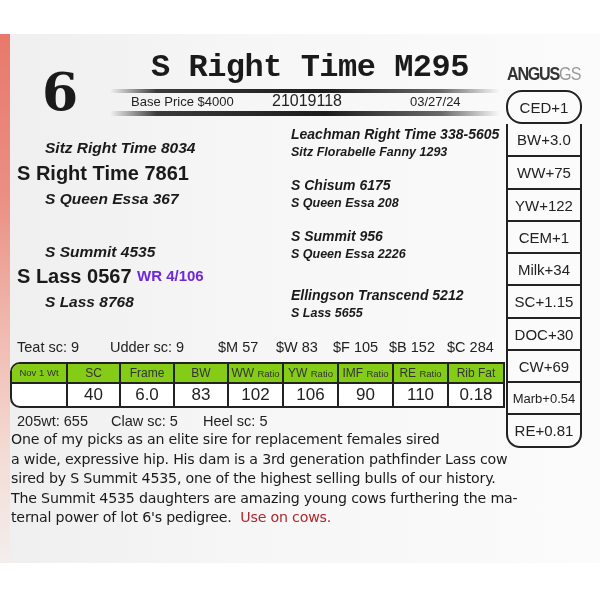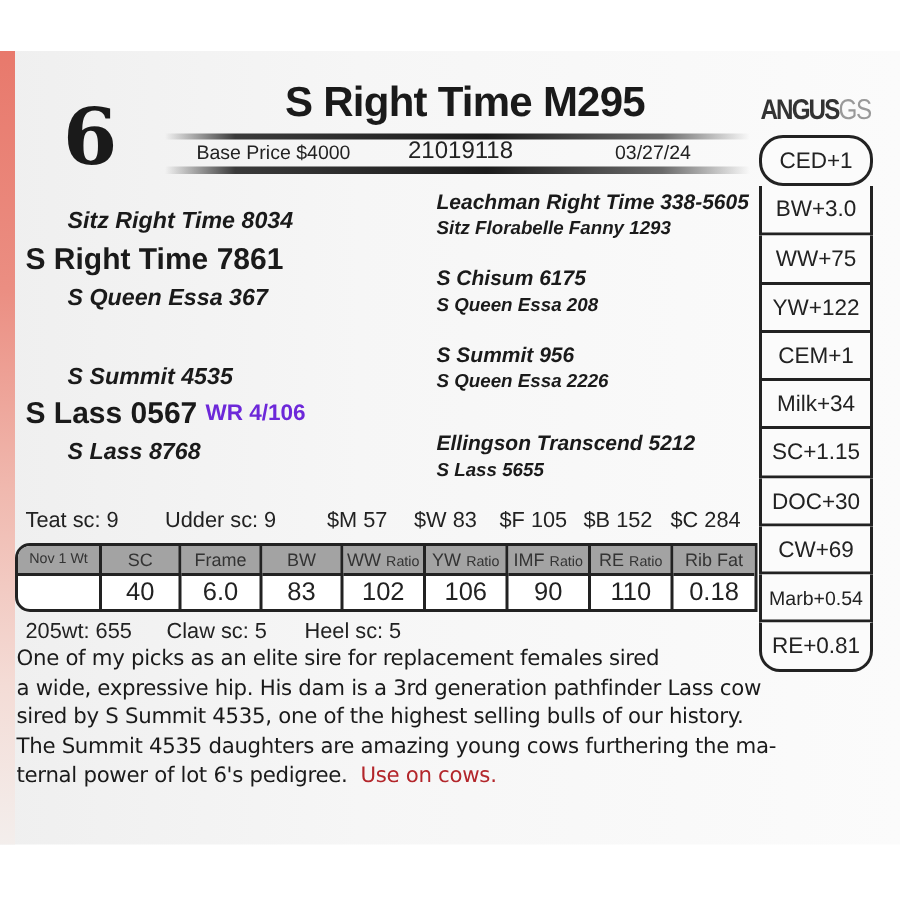--- a/index.html
+++ b/index.html
@@ -1,41 +1,41 @@
 <!DOCTYPE html>
 <html><head>
 <meta charset="utf-8">
 <style>
   html, body { margin:0; padding:0; }
   body { width:600px; height:600px; background:#ffffff; position:relative; overflow:hidden; font-family:"Liberation Sans", sans-serif; color:#111; }
   .card { position:absolute; left:0; top:34px; width:600px; height:529px; background:linear-gradient(90deg,#efefef 0%,#f6f6f6 40%,#fbfbfb 100%); }
   .stripe { position:absolute; left:0; top:34px; width:10px; height:529px; background:linear-gradient(180deg,#e8796c 0%,#eb8e82 30%,#f0b8ae 55%,#f4dcd6 80%,#f3eeec 100%); }
   .lot { position:absolute; left:42px; top:64px; font-family:"DejaVu Serif", serif; font-weight:bold; font-size:52px; line-height:56px; color:#1a1a1a; letter-spacing:-1px; }
-  .title { position:absolute; left:140px; top:50px; width:340px; text-align:center; font-family:Liberation Sans, sans-serif; font-weight:bold; font-size:28px; line-height:36px; color:#1a1a1a; letter-spacing:-0.5px; }
+  .title { position:absolute; left:140px; top:50px; width:340px; text-align:center; font-family:Liberation Mono, monospace; font-weight:bold; font-size:32px; line-height:36px; color:#1a1a1a; letter-spacing:-0.5px; }
   .bar-line { position:absolute; left:110px; width:390px; height:4px; }
   .bar-top { top:89px; background:linear-gradient(90deg,rgba(40,40,40,0) 0%,#3a3a3a 12%,#1c1c1c 55%,#6a6a6a 85%,rgba(120,120,120,0) 100%); }
   .bar-bot { top:111px; height:5px; background:linear-gradient(90deg,rgba(40,40,40,0) 0%,#3a3a3a 12%,#1c1c1c 55%,#6a6a6a 85%,rgba(120,120,120,0) 100%); }
   .info { position:absolute; top:93px; font-size:13px; line-height:17px; color:#222; }
   .info.reg { font-size:16px; line-height:18px; top:92px; }
   .logo { position:absolute; left:507px; top:63px; font-family:"Liberation Sans", sans-serif; font-weight:bold; font-size:19px; line-height:22px; letter-spacing:-1.5px; color:#333; transform:scaleX(0.85); transform-origin:left; }
   .logo .gs { font-weight:normal; color:#999; letter-spacing:-1px; }
   .epd { position:absolute; left:506px; top:90px; width:76px; }
   .epd-box { box-sizing:border-box; width:76px; border:2px solid #222; border-top:none; background:#fbfbfb; text-align:center; font-size:15px; color:#222; display:flex; align-items:center; justify-content:center; }
   .epd-box.first { border-top:2px solid #222; }
   .epd-box.last { border-radius:0 0 14px 14px; }
   .epd-box.small { font-size:13px; }
   .ped { position:absolute; font-weight:bold; font-style:italic; color:#1a1a1a; white-space:nowrap; }
   .ped.sire, .ped.dam { font-style:normal; font-size:20px; line-height:24px; }
   .ped.g2 { font-size:15.5px; line-height:19px; }
   .ped.g3a { font-size:14px; line-height:17px; }
   .ped.g3b { font-size:12.5px; line-height:15px; }
   .wr { position:absolute; left:137px; top:267px; font-weight:bold; font-size:15px; line-height:18px; color:#6d28d9; }
   .stat { position:absolute; font-size:14.5px; line-height:18px; color:#222; white-space:nowrap; }
   .tbl { position:absolute; left:10px; top:362px; width:495px; height:46px; box-sizing:border-box; border:2px solid #222; border-radius:10px 0 0 10px; overflow:hidden; display:grid; grid-template-columns:56px 53px 54px 54px 55px 55px 55px 55px 54px; grid-template-rows:20px 22px; background:#fff; }
-  .tbl .h { background:#a3a3a3; border-right:2px solid #222; border-bottom:2px solid #222; font-size:12px; text-align:center; line-height:18px; color:#333; white-space:nowrap; overflow:hidden; }
+  .tbl .h { background:#84cc16; border-right:2px solid #222; border-bottom:2px solid #222; font-size:12px; text-align:center; line-height:18px; color:#333; white-space:nowrap; overflow:hidden; }
   .tbl .h.tiny { font-size:9.5px; }
   .tbl .h small { font-size:9.5px; }
   .tbl .v { border-right:2px solid #222; font-size:17px; text-align:center; line-height:22px; color:#222; }
   .tbl .last { border-right:none; }
   .desc { position:absolute; left:11px; top:430px; width:500px; font-family:"DejaVu Sans", sans-serif; font-size:14.2px; line-height:19.6px; color:#1a1a1a; letter-spacing:-0.2px; }
   .desc .line { display:block; white-space:nowrap; }
   .desc .note { color:#b3262b; }
 </style>
 </head>
 <body>

